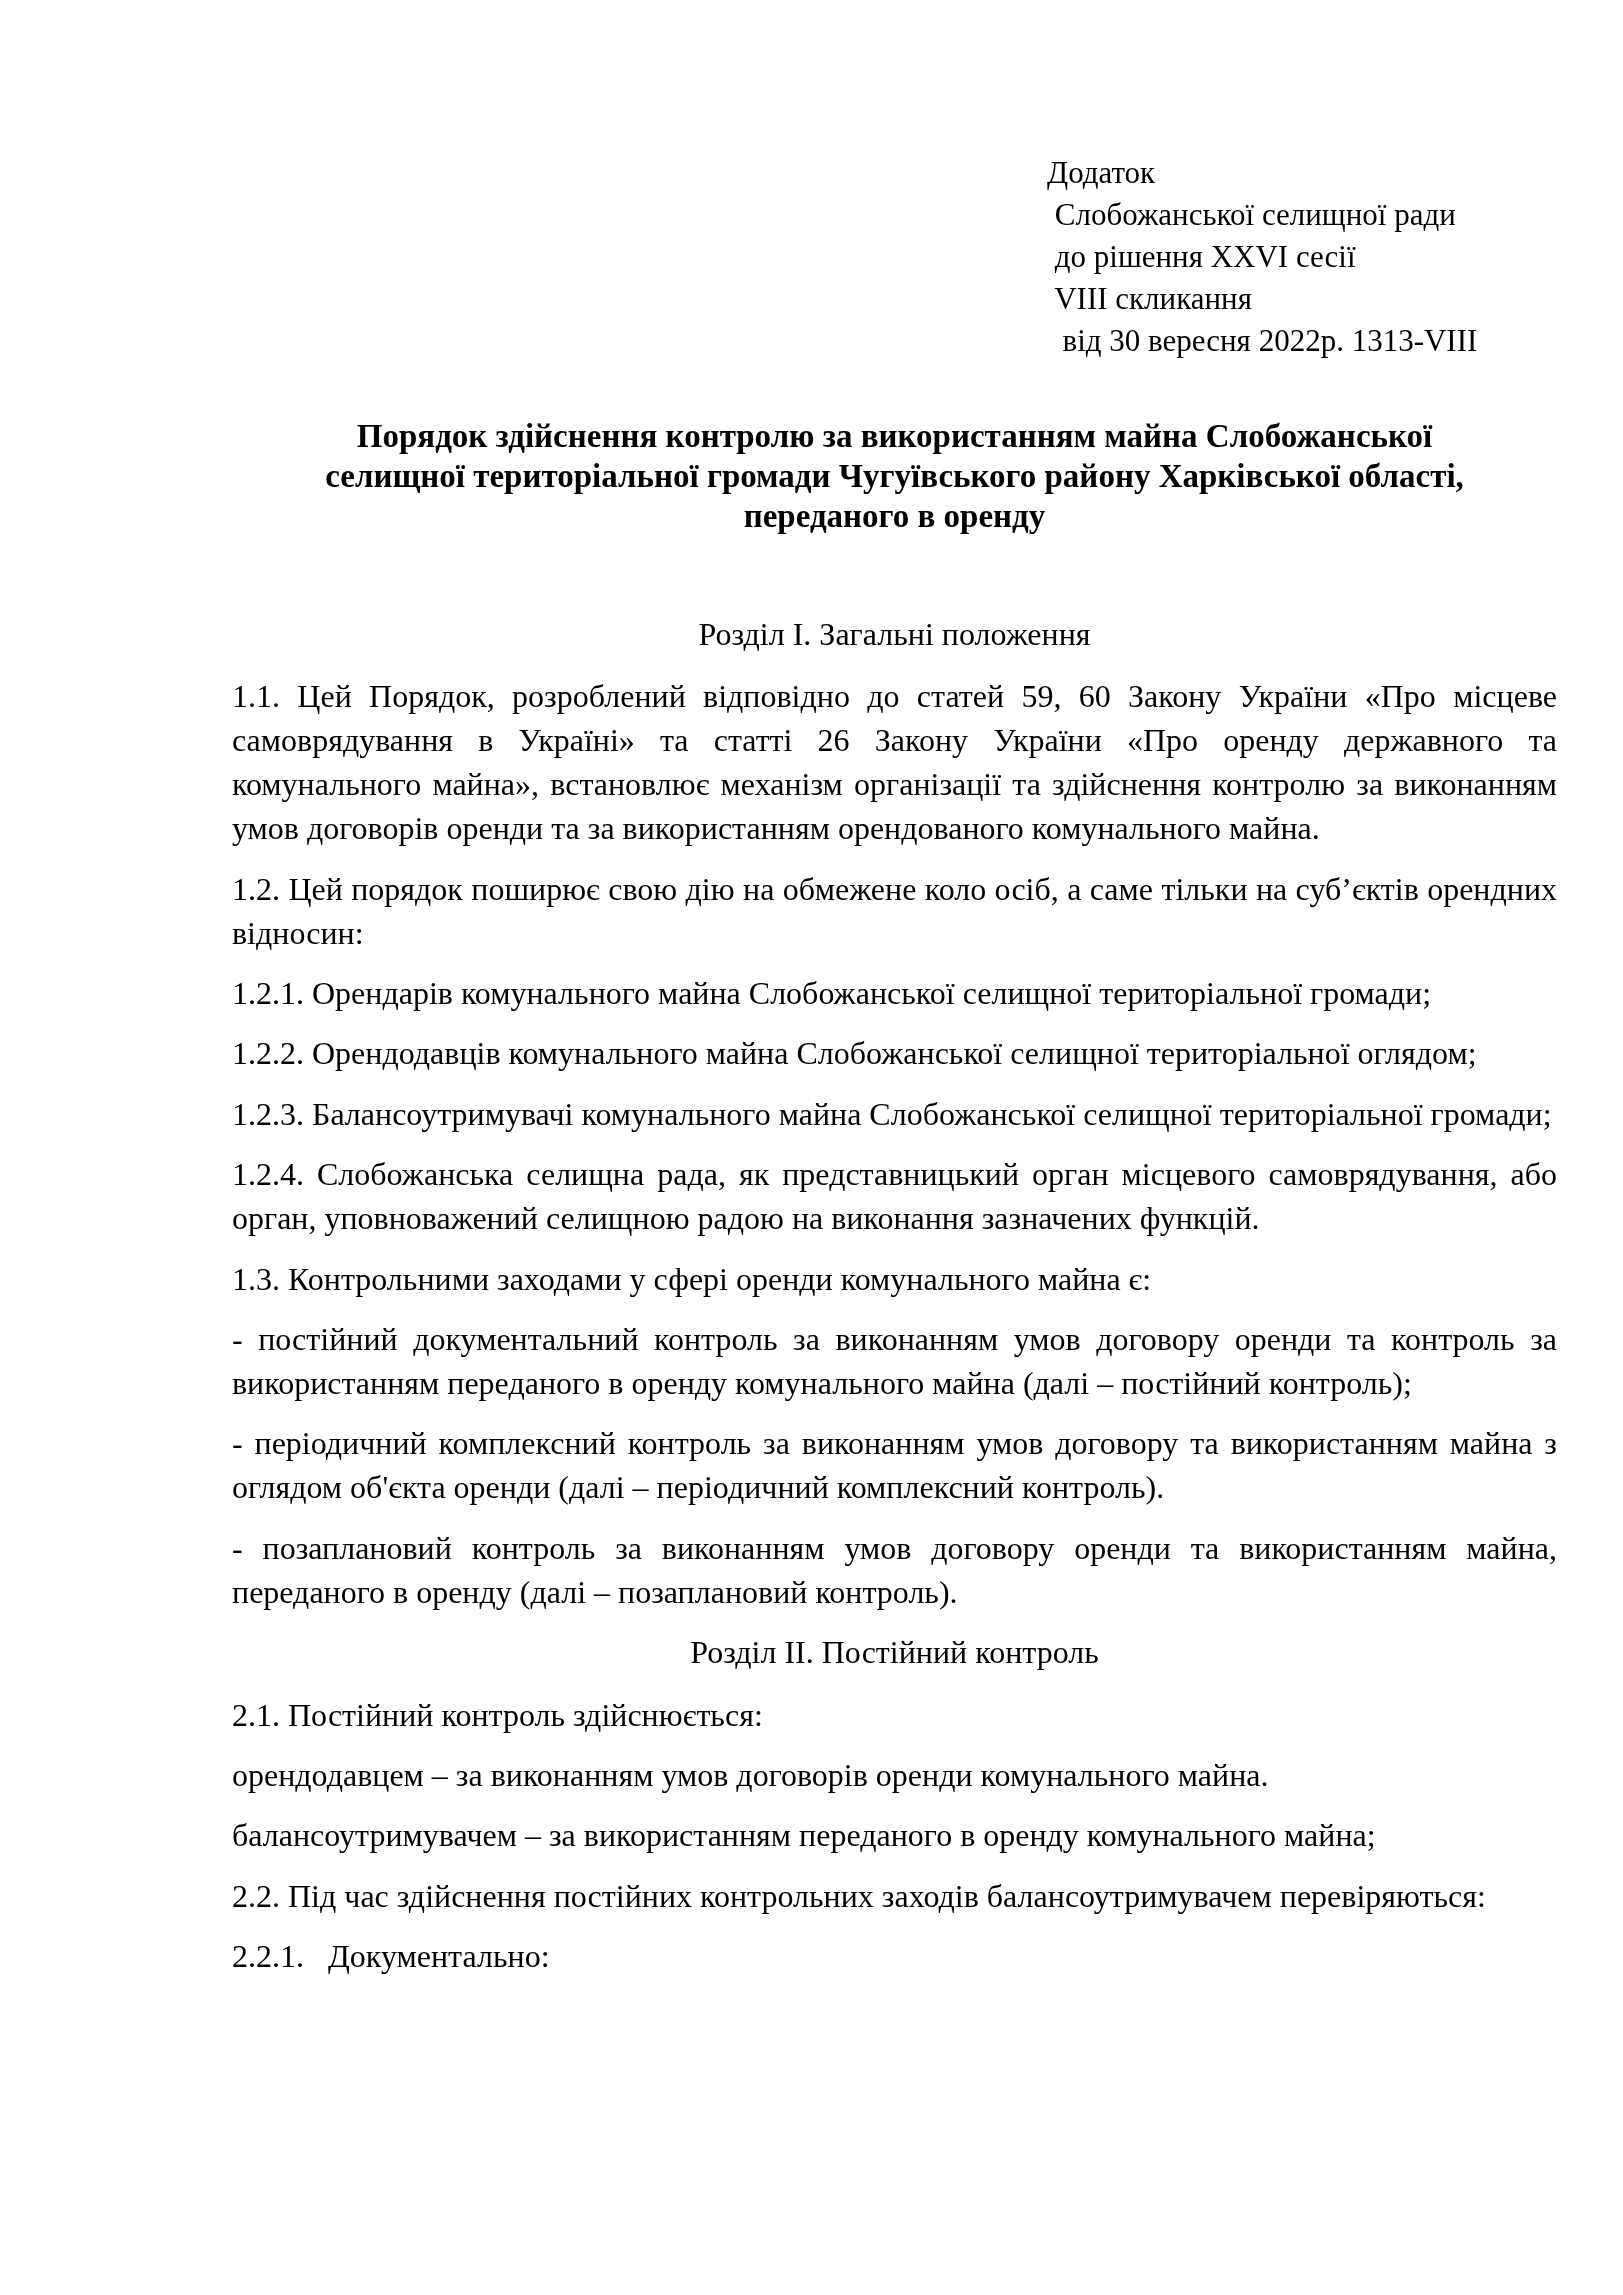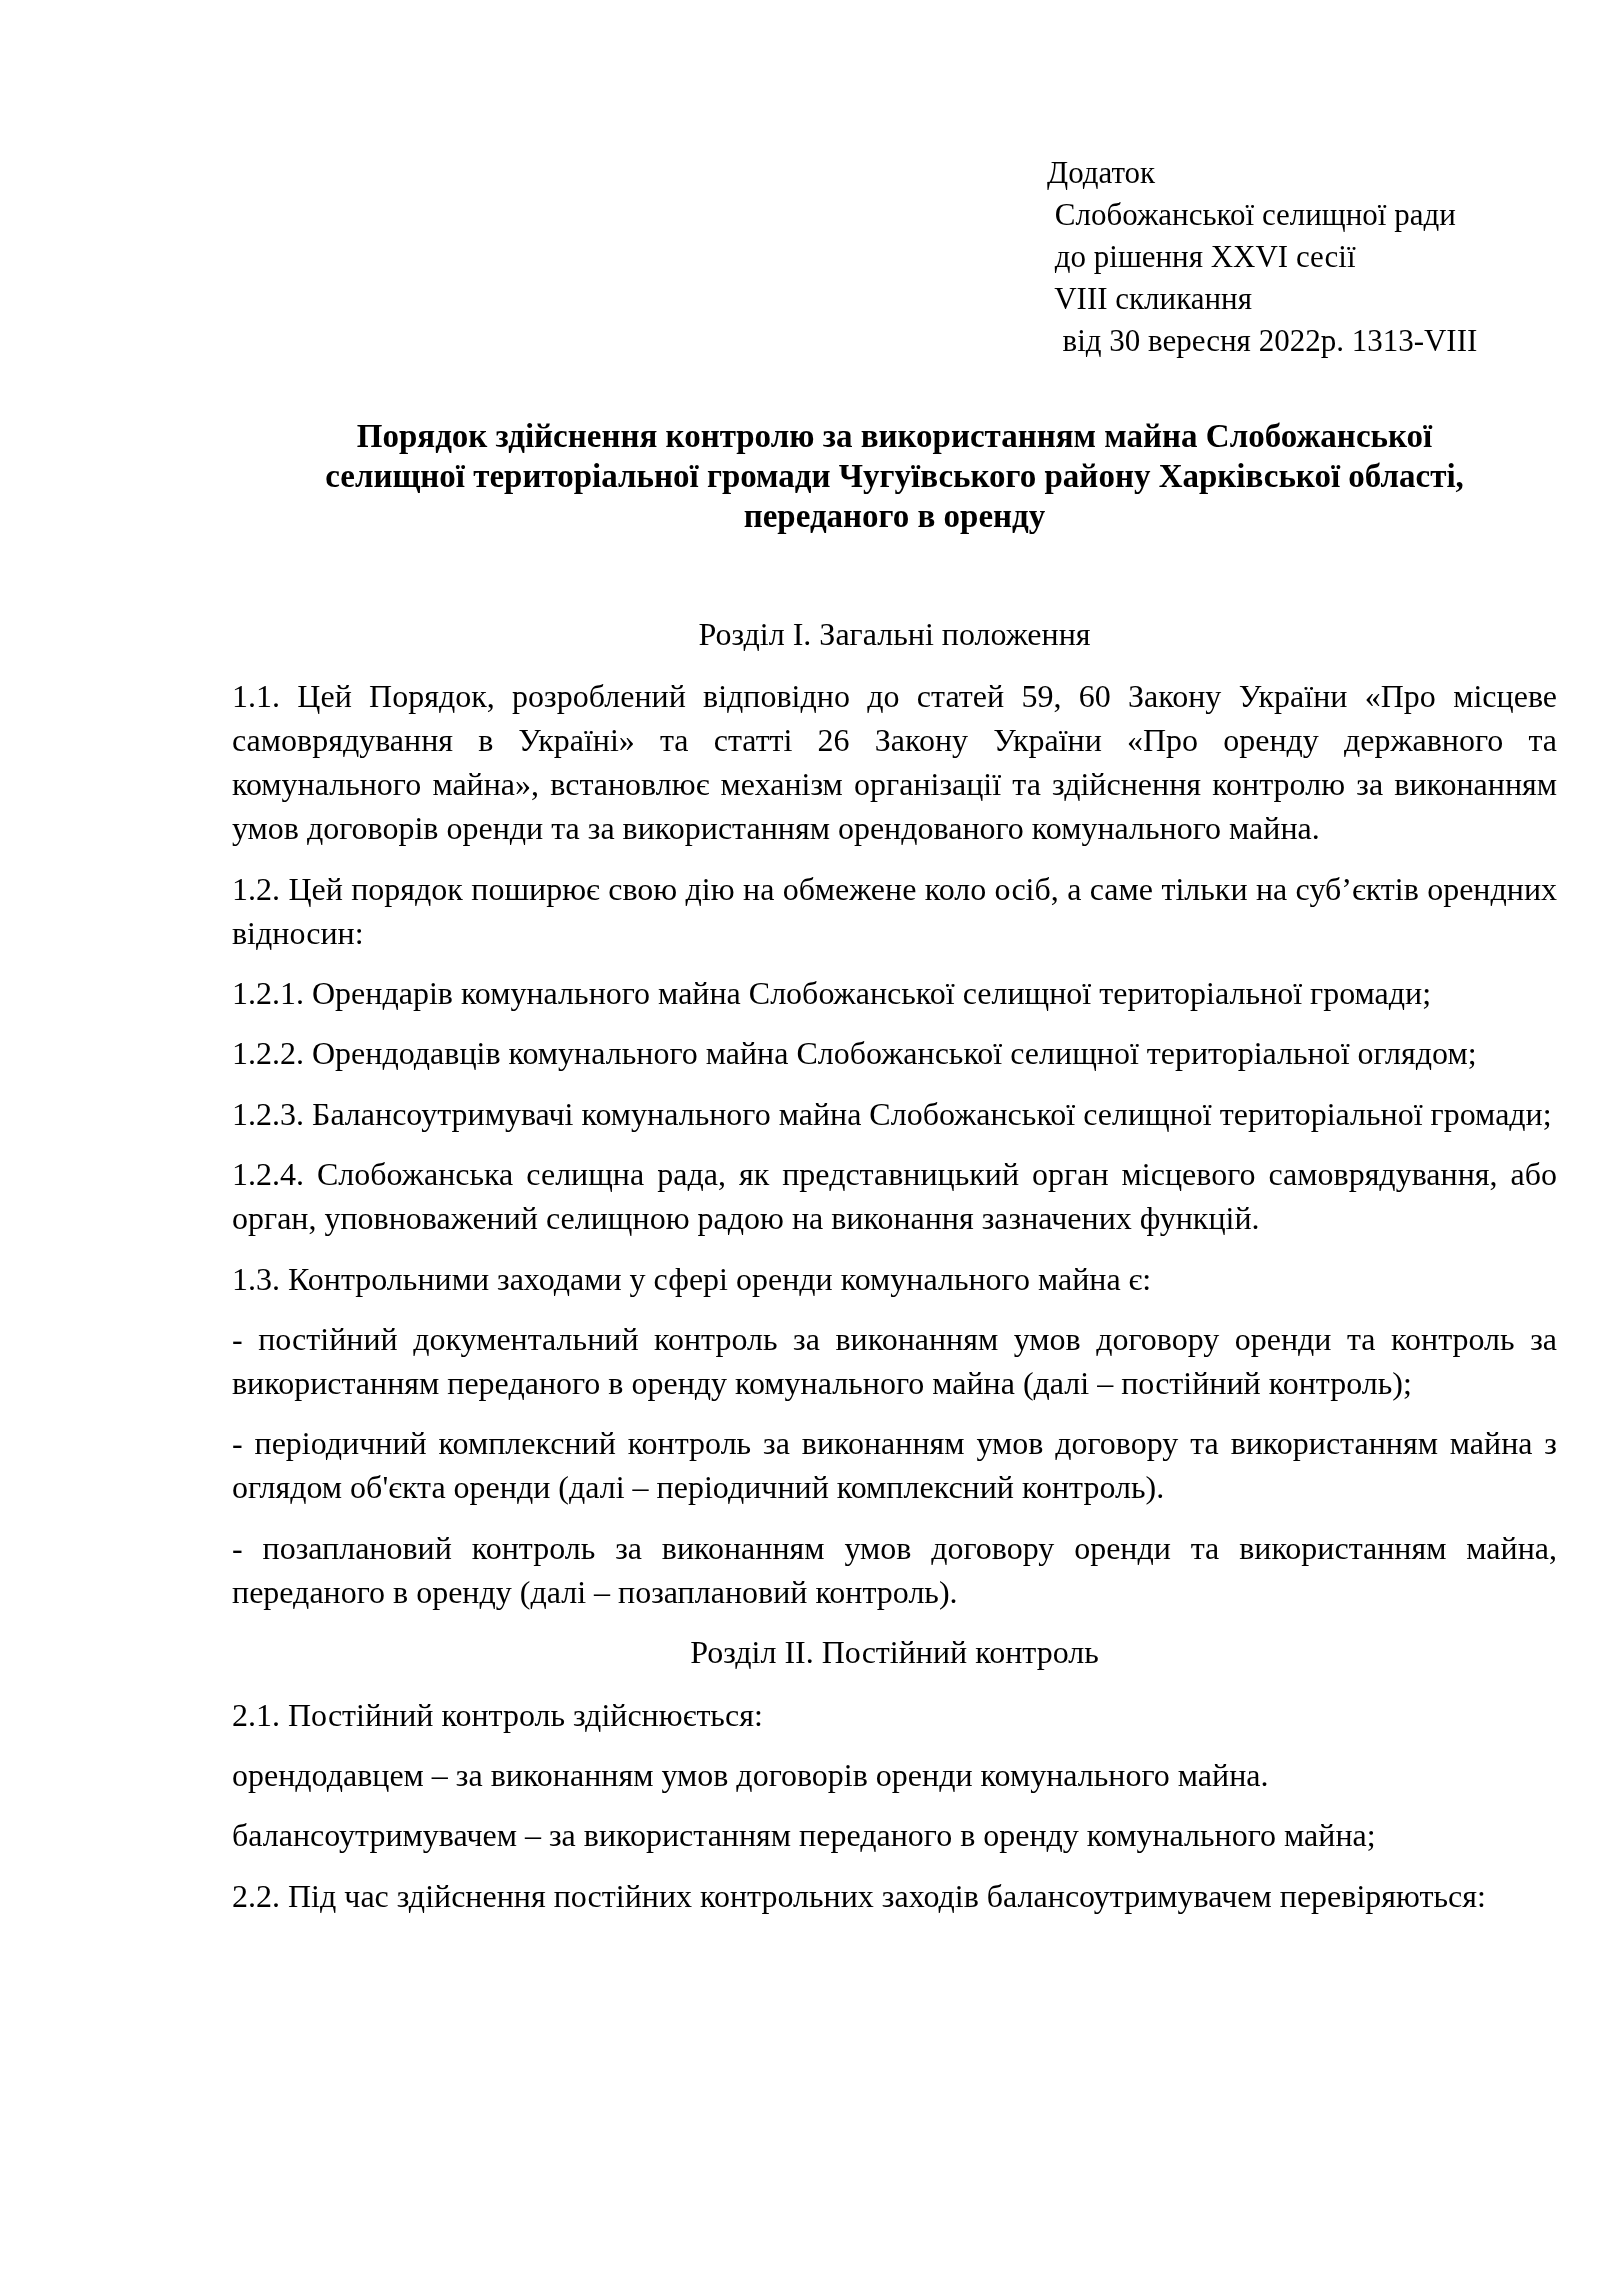--- a/index.html
+++ b/index.html
@@ -88,16 +88,17 @@
     <p class="para">- постійний документальний контроль за виконанням умов договору оренди та контроль за використанням переданого в оренду комунального майна (далі – постійний контроль);</p>
     <p class="para">- періодичний комплексний контроль за виконанням умов договору та використанням майна з оглядом об'єкта оренди (далі – періодичний комплексний контроль).</p>
     <p class="para">- позаплановий контроль за виконанням умов договору оренди та використанням майна, переданого в оренду (далі – позаплановий контроль).</p>
 
     <div class="section-heading gap-before">Розділ ІІ. Постійний контроль</div>
 
     <p class="para">2.1. Постійний контроль здійснюється:</p>
     <p class="para">орендодавцем – за виконанням умов договорів оренди комунального майна.</p>
     <p class="para">балансоутримувачем – за використанням переданого в оренду комунального майна;</p>
     <p class="para">2.2. Під час здійснення постійних контрольних заходів балансоутримувачем перевіряються:</p>
+    <p class="para no-just" style="white-space: pre;">2.2.1.   Документально:</p>
   </div>
 
 </div>
 
 
 </body></html>

